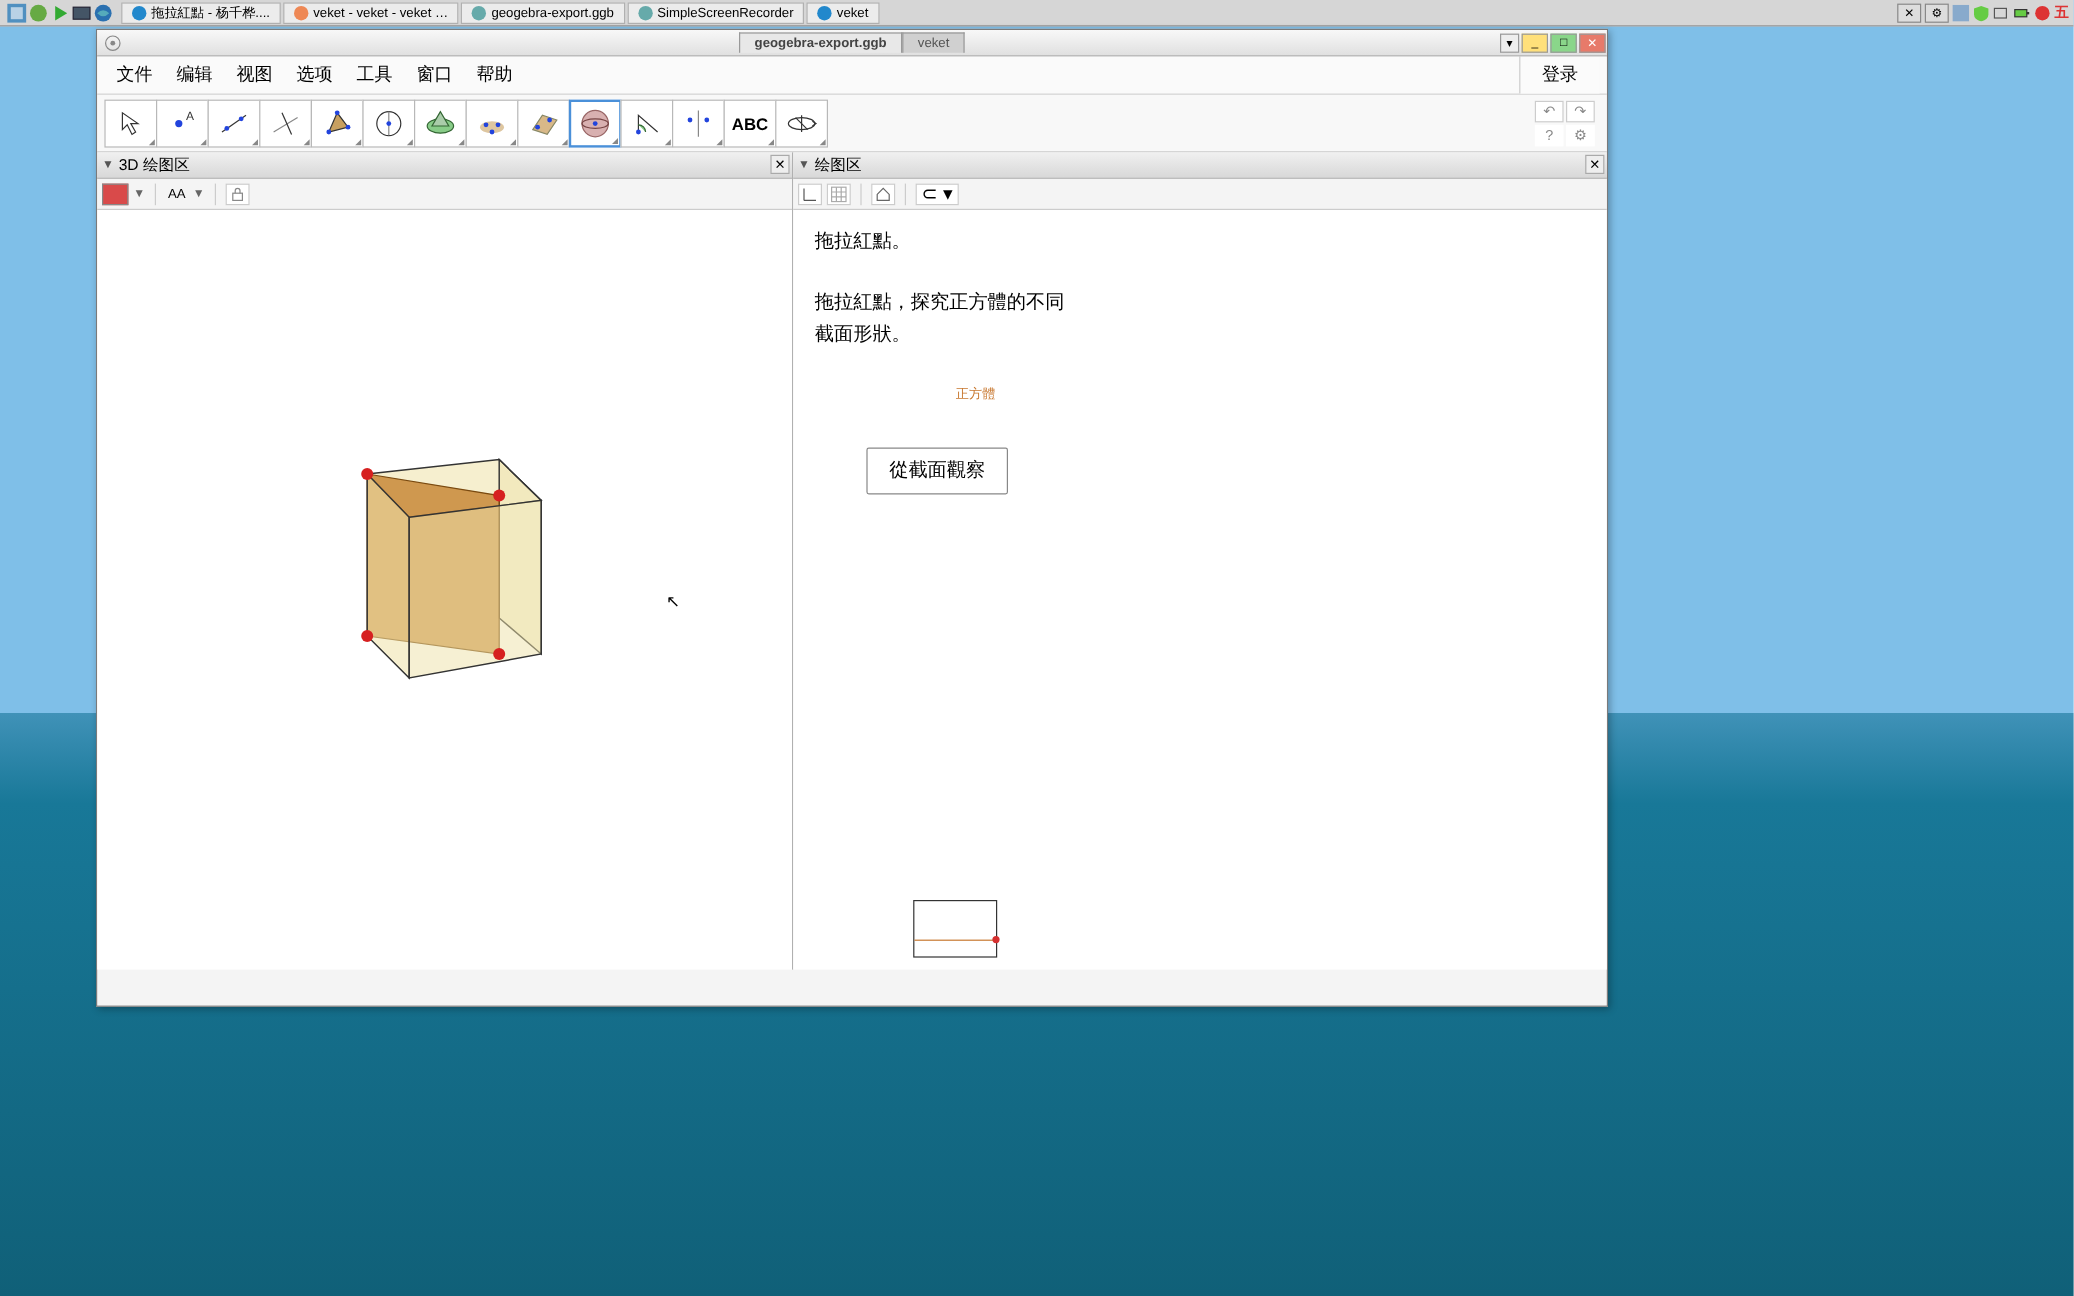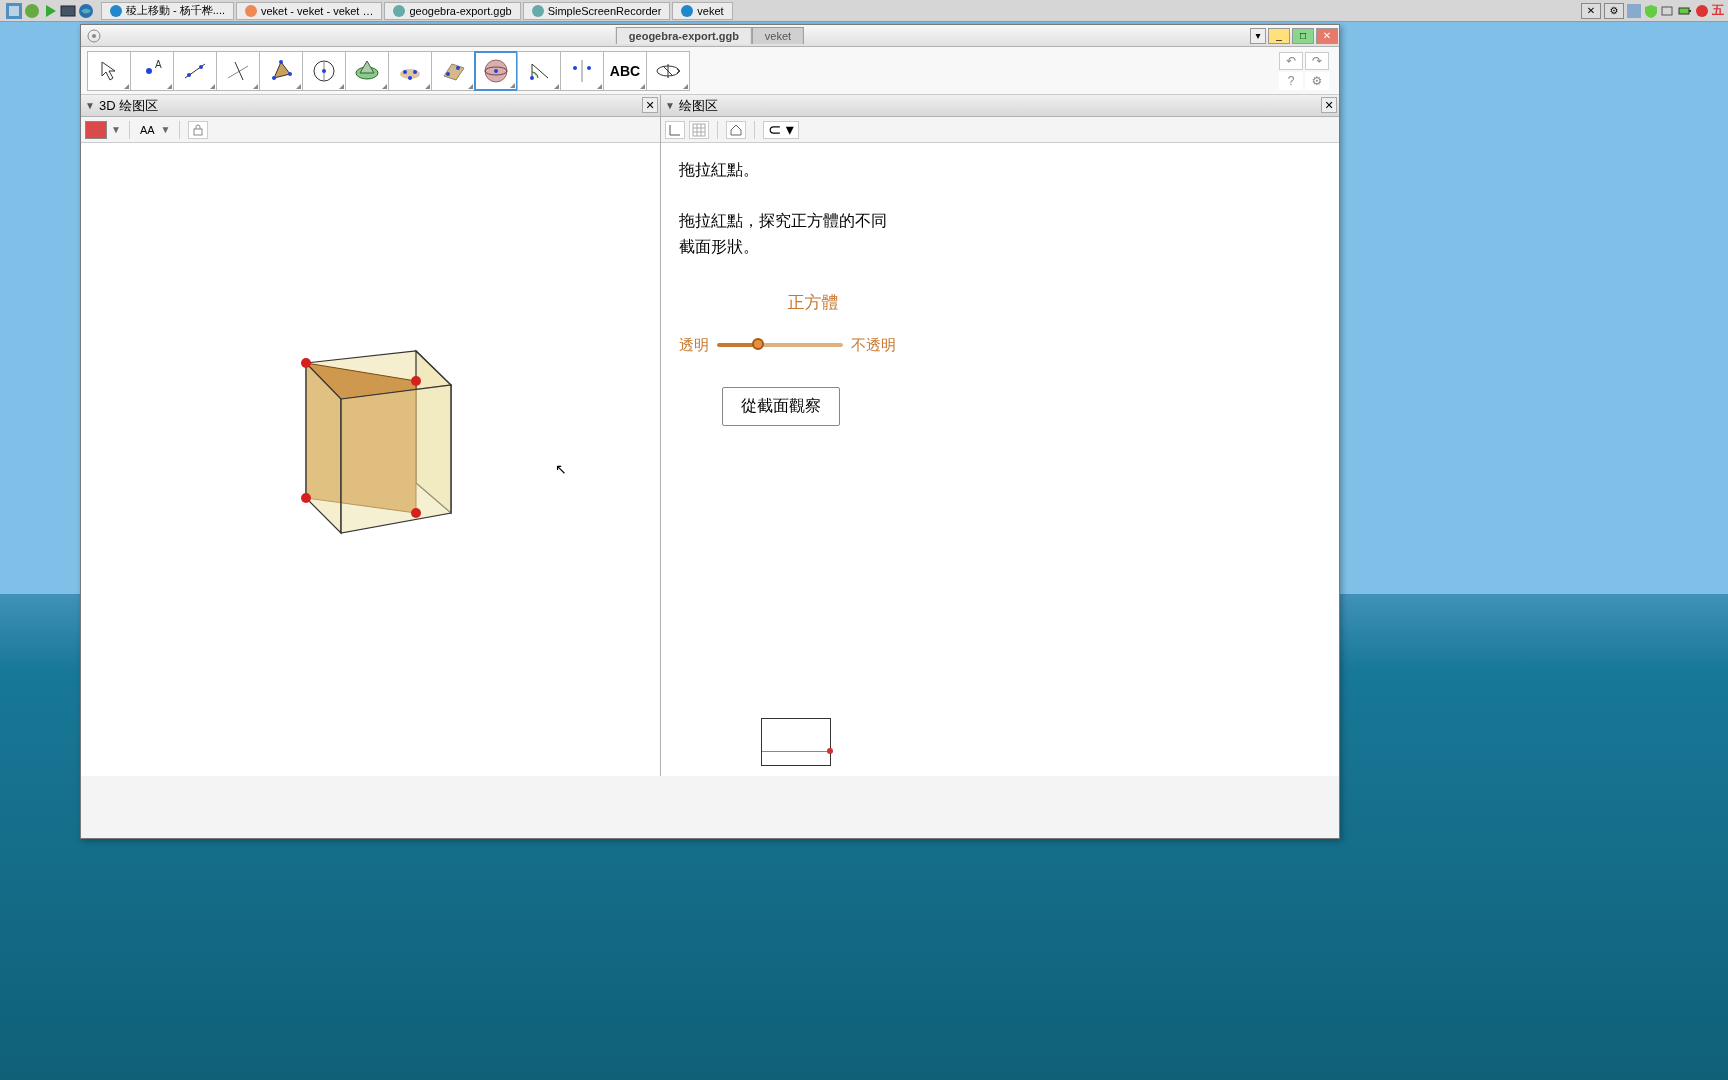--- a/index.html
+++ b/index.html
@@ -48,21 +48,21 @@
 .subtool .dd{font-size:10px;color:#666;}
 .subtool .aa{font-size:11px;padding:0 2px;}
 .subtool .sep{width:1px;height:18px;background:#CCC;margin:0 4px;}
 .subtool .lock{width:20px;height:18px;border:1px solid #CCC;background:#FFF;display:flex;align-items:center;justify-content:center;}
 .subtool .sbtn{width:20px;height:18px;border:1px solid #CCC;background:#FFF;display:flex;align-items:center;justify-content:center;}
 
 .canvas3d { flex:1; background:#FFF; position:relative; }
 
 .canvas2d { flex:1; background:#FFF; position:relative; padding:14px 18px; font-size:16px; line-height:1.6; }
 .slider-wrap { margin-top:30px; }
-.slider-title { text-align:center; color:#C87830; font-size:17px; margin-bottom:16px; width:180px; margin-left:44px;}
+.slider-title { text-align:center; color:#C87830; font-size:11px; margin-bottom:4px; width:180px; margin-left:44px;}
 .slider-row { display:flex; align-items:center; gap:8px; }
 .slider-lbl { color:#C87830; font-size:15px; }
 .slider-track { width:126px; height:4px; background:linear-gradient(to right,#C87830 30%,#E0B080 30%); border-radius:2px; position:relative; }
 .slider-thumb { position:absolute; left:28%; top:-5px; width:12px; height:12px; border-radius:50%; background:#E89040; border:2px solid #A85810; }
 .sec-btn { margin-top:30px; margin-left:43px; padding:8px 18px; border:1px solid #888; background:#FFF; font-size:16px; border-radius:2px; cursor:pointer;}
 .small-rect { position:absolute; bottom:10px; left:100px; width:70px; height:48px; border:1px solid #333; }
 .small-rect .line{position:absolute;left:0;right:0;top:70%;height:1px;background:#C87830;}
 .small-rect .pt{position:absolute;right:-3px;top:calc(70% - 3px);width:6px;height:6px;border-radius:50%;background:#D63030;}
 
 .inputbar { height:30px; border-top:1px solid #B0B0B0; background:#F4F4F4; display:flex; align-items:center; padding:0 6px; font-size:14px; gap:6px;}
@@ -91,21 +91,21 @@
     <span class="tb-icon"><svg viewBox="0 0 16 16">
           <rect x="1" y="3" width="14" height="10" fill="#456" stroke="#223"></rect>
         </svg></span>
     <span class="tb-icon"><svg viewBox="0 0 16 16">
           <circle cx="8" cy="8" r="7" fill="#2A70B0"></circle>
           <path d="M3 8 Q8 3 13 8 Q8 13 3 8" fill="#5AB"></path>
         </svg></span>
   </div>
   <div class="task-btn">
       <span class="dot" style="background:#28C"></span>
-      <span>稜上移動 - 杨千桦....</span>
+      <span>拖拉紅點 - 杨千桦....</span>
     </div>
   <div class="task-btn">
       <span class="dot" style="background:#E85"></span>
       <span>veket - veket - veket …</span>
     </div>
   <div class="task-btn">
       <span class="dot" style="background:#6AA"></span>
       <span>geogebra-export.ggb</span>
     </div>
   <div class="task-btn">
@@ -151,20 +151,30 @@
       <div class="title-tab">veket</div>
     </div>
     <div class="win-controls">
       <div class="win-btn wb-pin">▾</div>
       <div class="win-btn wb-min">_</div>
       <div class="win-btn wb-max">□</div>
       <div class="win-btn wb-close">✕</div>
     </div>
   </div>
 
+  <div class="menubar">
+    <span>文件</span>
+    <span>编辑</span>
+    <span>视图</span>
+    <span>选项</span>
+    <span>工具</span>
+    <span>窗口</span>
+    <span>帮助</span>
+    <div class="login-btn">登录</div>
+  </div>
 
   <div class="toolbar">
     <div class="tool">
         <svg viewBox="0 0 30 30">
           <path d="M8 6 L8 20 L12 16 L16 24 L19 22 L15 15 L21 15 Z" fill="#fff" stroke="#333"></path>
         </svg>
         <span class="tool-drop"></span>
       </div>
     <div class="tool">
         <svg viewBox="0 0 30 30">
@@ -354,27 +364,20 @@
         <span class="sbtn" style="width:auto;padding:0 4px;">⊂ ▾</span>
       </div>
       <div class="canvas2d">
         <div>拖拉紅點。</div>
         <br>
         <div>拖拉紅點，探究正方體的不同</div>
         <div>截面形狀。</div>
 
         <div class="slider-wrap">
           <div class="slider-title">正方體</div>
-          <div class="slider-row">
-            <span class="slider-lbl">透明</span>
-            <div class="slider-track">
-              <div class="slider-thumb"></div>
-            </div>
-            <span class="slider-lbl">不透明</span>
-          </div>
         </div>
 
         <button class="sec-btn">從截面觀察</button>
 
         <div class="small-rect">
           <div class="line"></div>
           <div class="pt"></div>
         </div>
       </div>
     </div>

